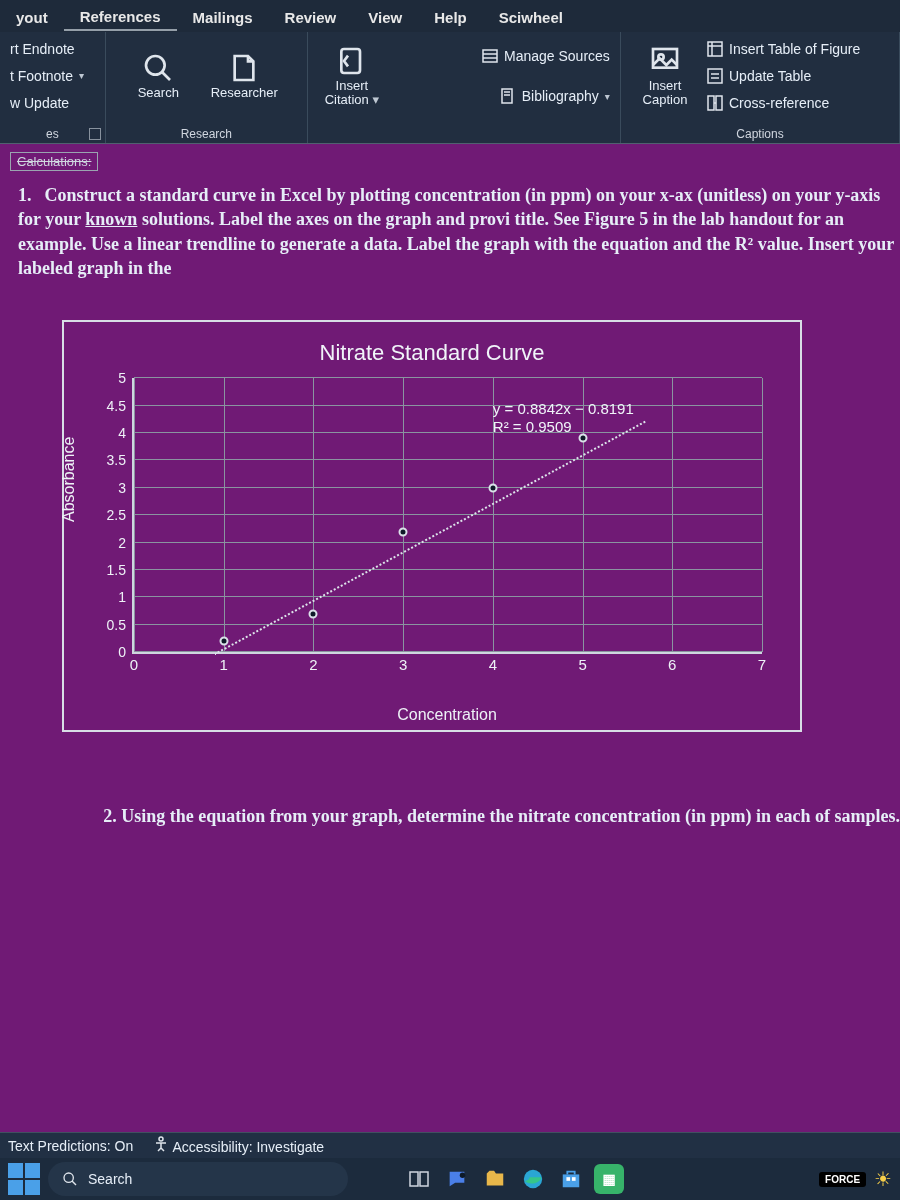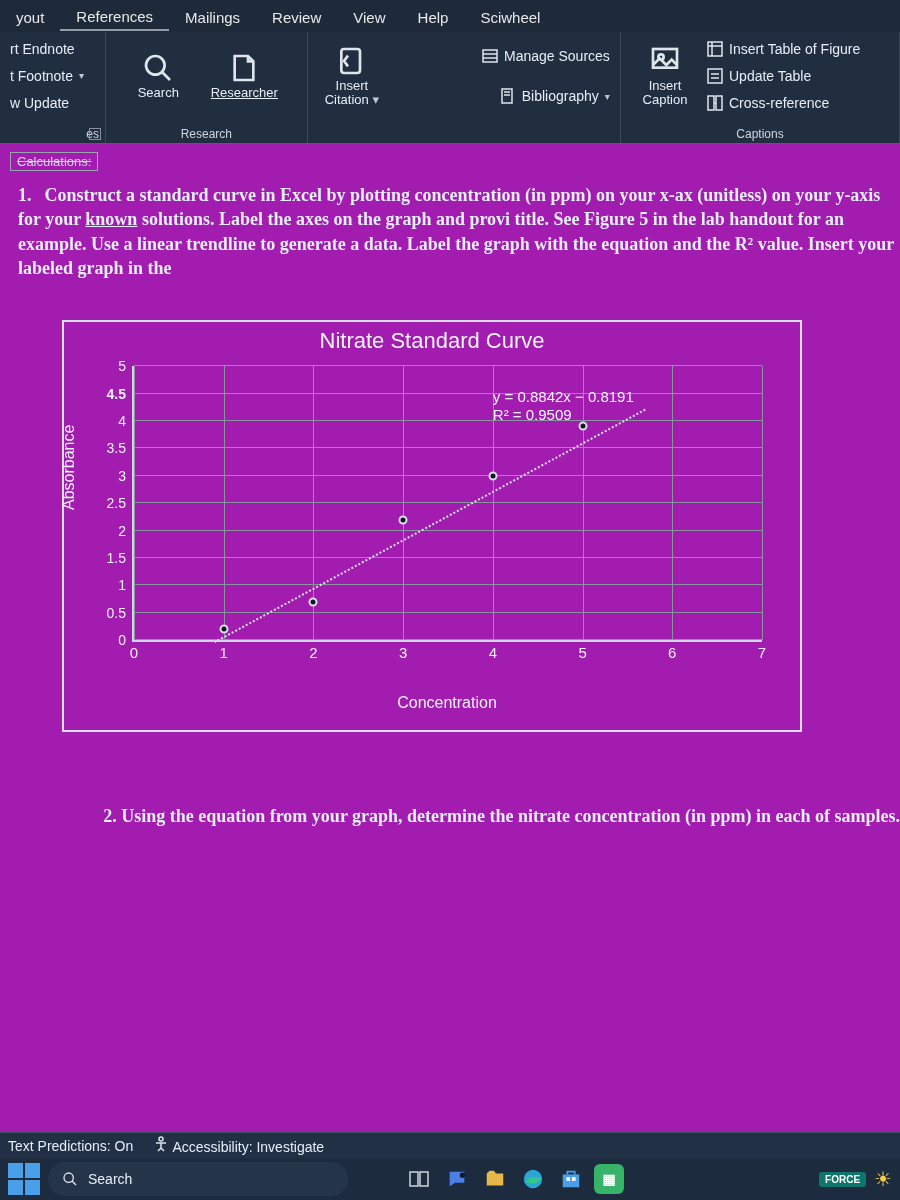--- a/index.html
+++ b/index.html
@@ -14,20 +14,21 @@
   }
   
   .tab-strip {
     display: flex;
     align-items: center;
     height: 32px;
     background: #1e2a3a;
     padding-left: 0;
     color: #e8e8e8;
     font-size: 15px;
+    font-weight: bold;
   }
   .tab {
     padding: 6px 16px 4px 16px;
     cursor: pointer;
   }
   .tab.active { border-bottom: 2px solid #959fa9; }
   
   .ribbon {
     display: flex;
     height: 112px;
@@ -89,21 +90,21 @@
   select.style-sel {
     background:#1b2735; color:#e6eef7; border:1px solid #6a7787; font-size:13px; height:20px;
     padding:0 2px; width:86px;
   }
   .launcher {
     position:absolute; bottom:3px; right:4px; width:12px; height:12px;
     border:1px solid #88929e; cursor:pointer;
   }
   
   .doc-area {
-    background: #a21caf;
+    background: #701a75;
     padding: 8px 0 0 0;
     height: 1000px;
     overflow: hidden;
   }
   .section-label {
     display:inline-block;
     border:1px solid #9aa4b0;
     font-size:13px; padding:1px 6px;
     margin-left: 10px;
     color:#cfd6df;
@@ -123,21 +124,21 @@
   
   .chart-panel {
     margin: 40px 0 0 62px;
     width: 740px;
     height: 412px;
     border: 2px solid #d8dee6;
     font-family: Arial, sans-serif;
   }
   .chart-title {
     text-align:center; font-size:22px; color:#f0f4f9;
-    padding-top:6px;
+    padding-top:18px;
   }
   .plot-wrap { position:relative; margin:12px 38px 10px 68px; height:308px; }
   .plot-area {
     position:absolute; left:0; top:0; right:0; bottom:32px;
     border-left:2px solid #cfd6df; border-bottom:2px solid #cfd6df;
   }
   .grid-h, .grid-v { position:absolute; background:#8a94a0; }
   .grid-h { left:0; right:0; height:1px; }
   .grid-v { top:0; bottom:0; width:1px; }
   .ytick {
@@ -192,21 +193,21 @@
     display:flex; align-items:center; gap:10px;
     height:34px; width:300px;
     background:#243549; border-radius:20px;
     padding:0 14px; color:#e6eef7; cursor:text;
   }
   .tb-icon {
     width:30px; height:30px; border-radius:6px; display:flex;
     align-items:center; justify-content:center; cursor:pointer;
   }
   .badge-force {
-    background:#0f766e; color:#fff; font-size:10px; font-weight:bold;
+    background:#000000; color:#fff; font-size:10px; font-weight:bold;
     padding:2px 6px; border-radius:3px;
   }
 </style>
 </head>
 <body>
 
 <div class="tab-strip">
   <div class="tab">yout</div>
   <div class="tab active">References</div>
   <div class="tab">Mailings</div>
@@ -222,34 +223,34 @@
     <div class="ribbon-group-body" style="width:100%;">
       <div class="rg-col" style="width:100%;">
         <div class="rg-item">rt Endnote</div>
         <div class="rg-item">
             <span>t Footnote</span> 
             <span class="chev">▾</span>
           </div>
         <div class="rg-item">w Update</div>
       </div>
     </div>
-    <div class="ribbon-group-label" style="text-align:right;">es</div>
+    <div class="ribbon-group-label" style="text-align:center;">es</div>
     <div class="launcher"></div>
   </div>
 
   <div class="ribbon-group" style="width:206px;">
     <div class="ribbon-group-body">
       <div class="rg-big">
         <svg class="icon-lg" viewBox="0 0 24 24" fill="none" stroke="#dfe5ec" stroke-width="2">
             <circle cx="10" cy="10" r="7"></circle>
             <line x1="15" y1="15" x2="21" y2="21"></line>
           </svg>
         <span>Search</span>
       </div>
-      <div class="rg-big" style="width:96px;text-decoration:underline;">
+      <div class="rg-big" style="width:96px;">
         <svg class="icon-lg" viewBox="0 0 24 24" fill="none" stroke="#dfe5ec" stroke-width="2">
             <path d="M5 3h10l4 4v14H5z"></path>
             <path d="M15 3v4h4"></path>
           </svg>
         <span>Researcher</span>
       </div>
     </div>
     <div class="ribbon-group-label">Research</div>
   </div>
 
@@ -351,21 +352,21 @@
           <div class="ytick" style="bottom: 40%;">2</div>
           <div class="grid-h" style="bottom: 50%;"></div>
           <div class="ytick" style="bottom: 50%;">2.5</div>
           <div class="grid-h" style="bottom: 60%;"></div>
           <div class="ytick" style="bottom: 60%;">3</div>
           <div class="grid-h" style="bottom: 70%;"></div>
           <div class="ytick" style="bottom: 70%;">3.5</div>
           <div class="grid-h" style="bottom: 80%;"></div>
           <div class="ytick" style="bottom: 80%;">4</div>
           <div class="grid-h" style="bottom: 90%;"></div>
-          <div class="ytick" style="bottom: 90%; font-weight: bold;">4.5</div>
+          <div class="ytick" style="bottom: 90%;">4.5</div>
           <div class="grid-h" style="bottom: 100%;"></div>
           <div class="ytick" style="bottom: 100%;">5</div>
           <div class="grid-v" style="left: 0%;"></div>
           <div class="xtick" style="left: 0%;">0</div>
           <div class="grid-v" style="left: 14.2857%;"></div>
           <div class="xtick" style="left: 14.2857%;">1</div>
           <div class="grid-v" style="left: 28.5714%;"></div>
           <div class="xtick" style="left: 28.5714%;">2</div>
           <div class="grid-v" style="left: 42.8571%;"></div>
           <div class="xtick" style="left: 42.8571%;">3</div>

